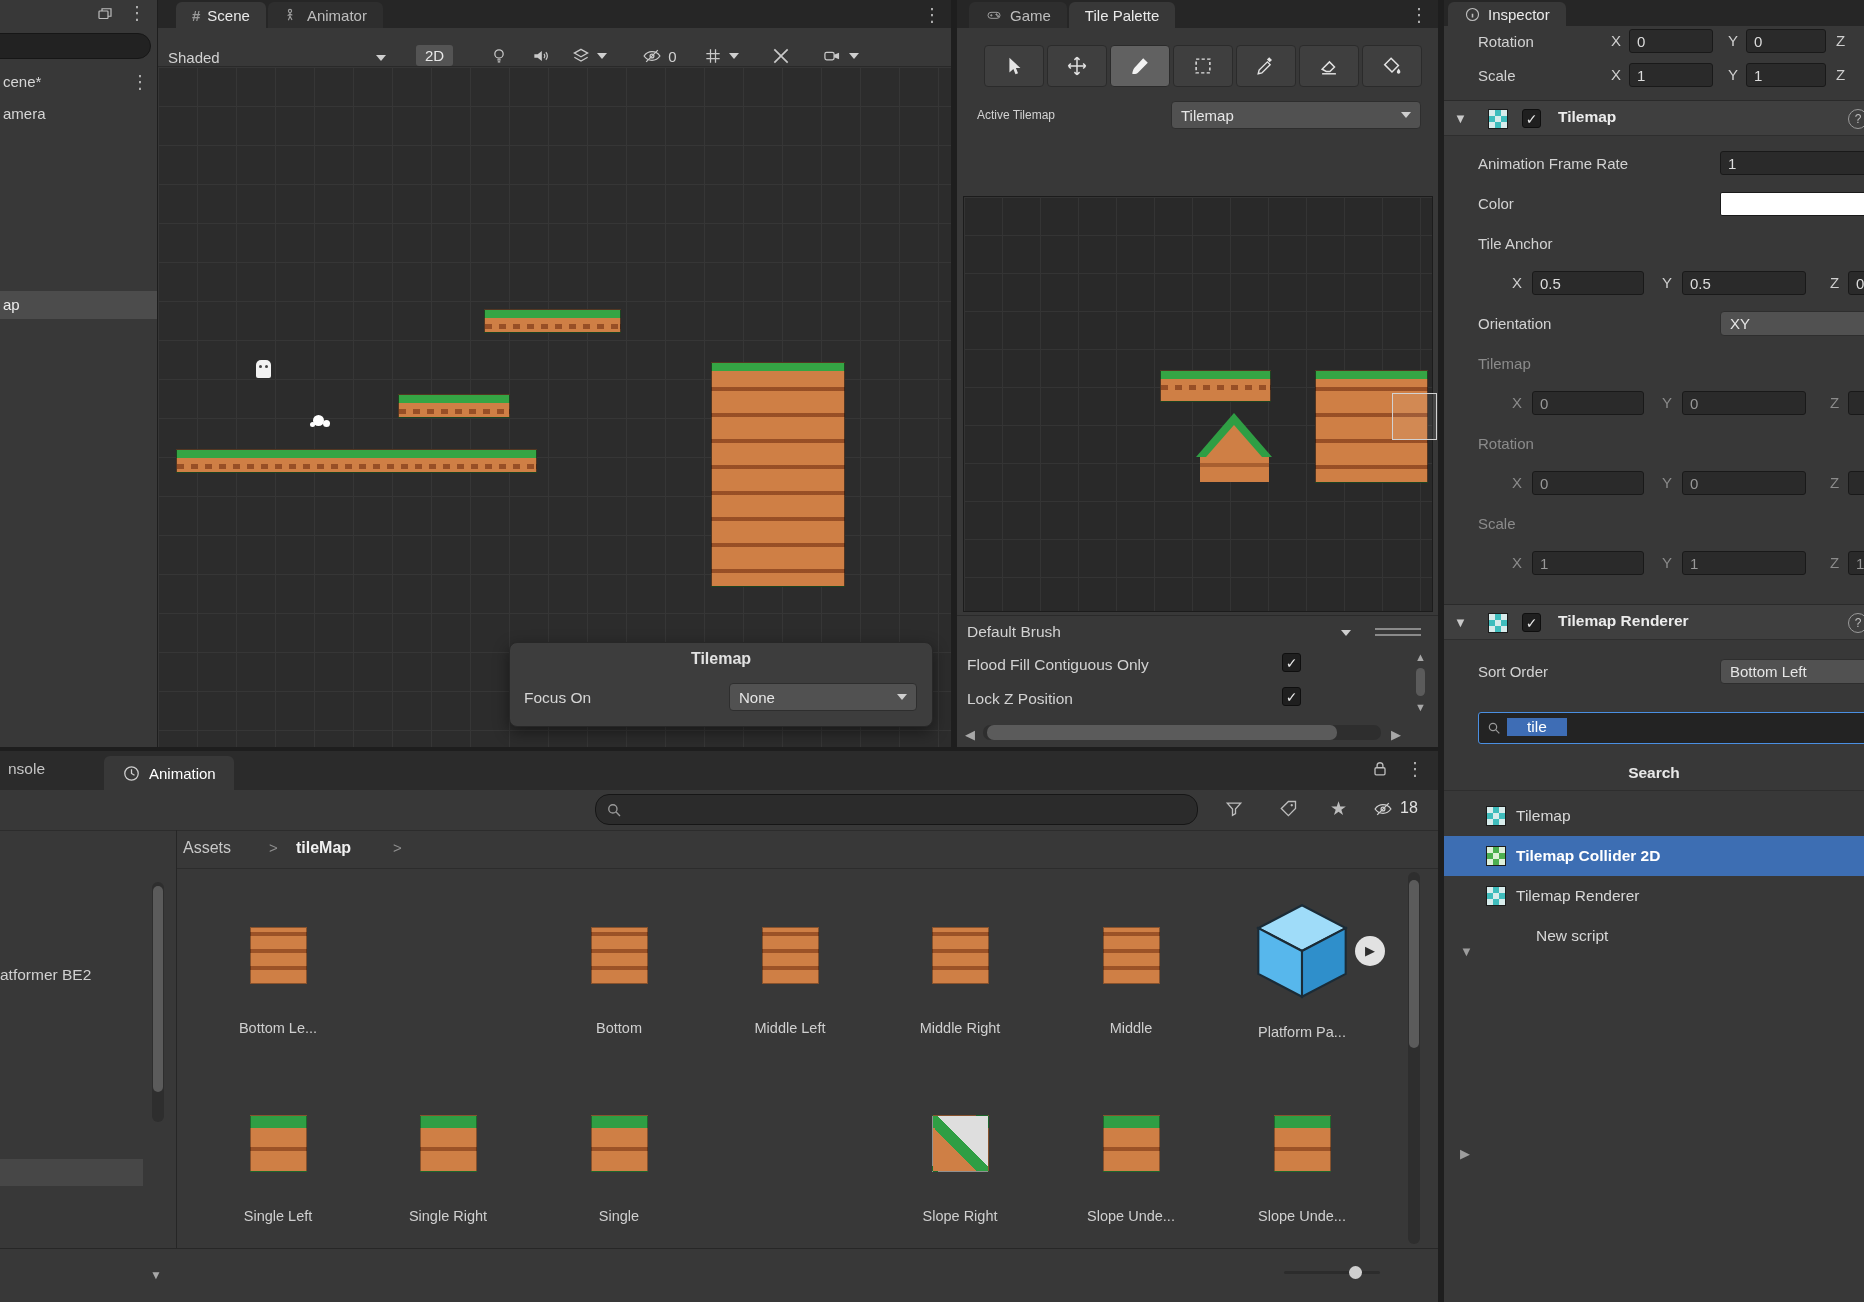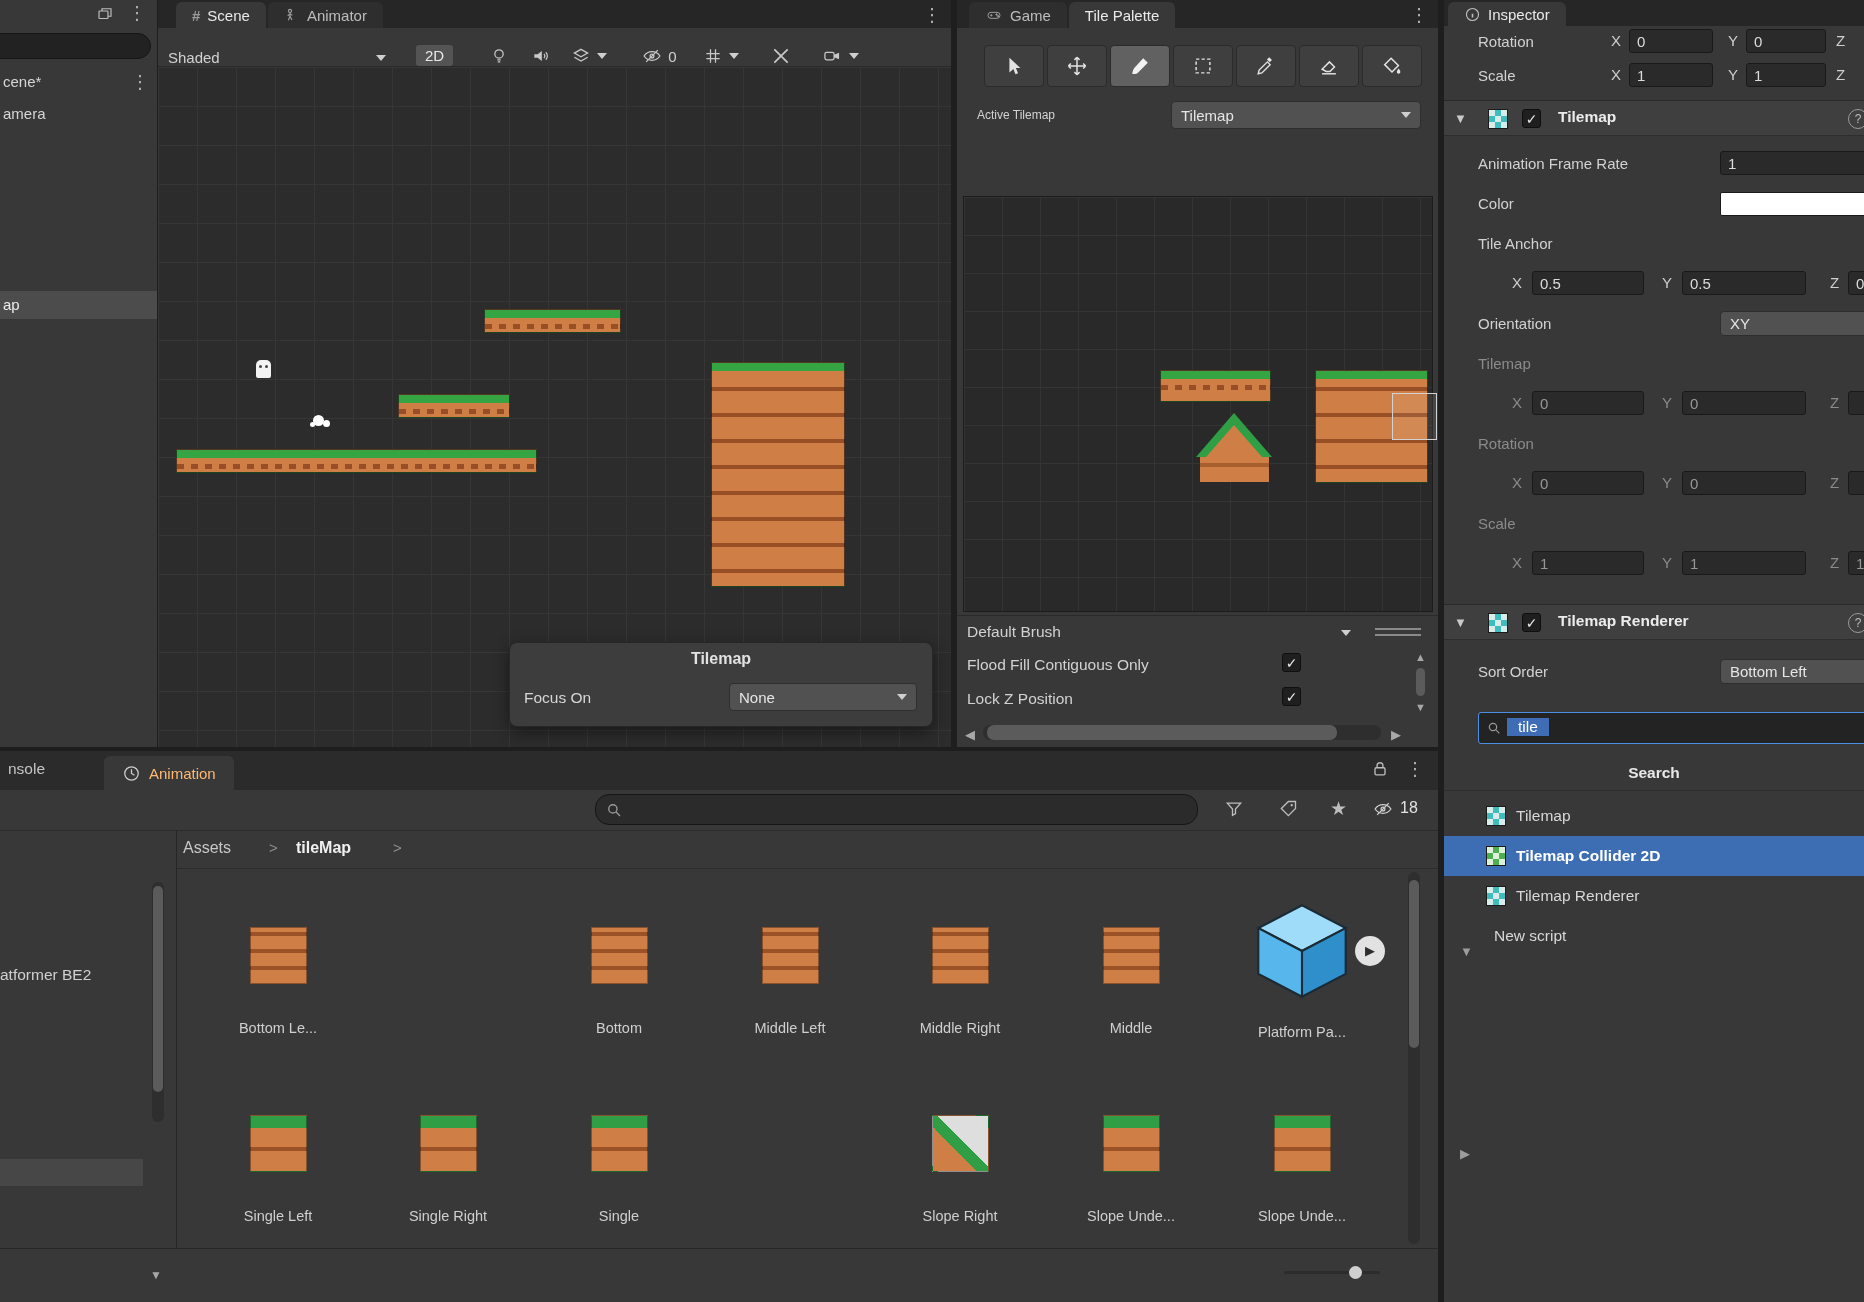--- a/index.html
+++ b/index.html
@@ -303,21 +303,21 @@
 
   <div class="hdiv" style="left:0;top:747px;width:1438px;height:4px"></div>
   <div class="panel" style="left:0;top:751px;width:1438px;height:551px">
     <div class="abs" style="left:0;top:0;width:1438px;height:39px;background:#2b2b2b;border-bottom:1px solid #232323">
       <span class="abs" style="left:8px;top:9px;font-size:15.5px;color:#c4c4c4">nsole</span>
       <div class="abs" style="left:104px;top:5px;height:34px;background:#383838;border-radius:6px 6px 0 0;display:flex;align-items:center;gap:8px;padding:0 18px">
         <svg width="19" height="19" viewBox="0 0 24 24" fill="none" stroke="#cfcfcf" stroke-width="1.6">
             <circle cx="12" cy="12" r="8.5"></circle>
             <path d="M12 6.5V12l3.8 2.3"></path>
           </svg>
-        <span style="color:#fdba74">Animation</span>
+        <span style="color:#ffffff">Animation</span>
       </div>
       <span class="abs" style="left:1370px;top:8px">
         <svg width="20" height="20" viewBox="0 0 24 24" fill="none" stroke="#bdbdbd" stroke-width="1.6">
             <rect x="6" y="10.5" width="12" height="8.5" rx="1.5"></rect>
             <path d="M8.5 10.5V8a3.5 3.5 0 017 0v2.5"></path>
           </svg>
       </span>
       <span class="abs kebab" style="left:1406px;top:9px">⋮</span>
     </div>
 
@@ -552,37 +552,37 @@
       </div>
     </div>
 
     <div class="abs" style="left:34px;top:712px;width:400px;height:32px;background:#232323;border:1px solid #4a8fe2;border-radius:3px;box-sizing:border-box">
       <span class="abs" style="left:7px;top:7px">
         <svg width="16" height="16" viewBox="0 0 24 24" fill="none" stroke="#9a9a9a" stroke-width="1.8">
             <circle cx="10.5" cy="10.5" r="5.5"></circle>
             <path d="M14.8 14.8L20 20"></path>
           </svg>
       </span>
-      <span class="abs" style="left:28px;top:5px;background:#3e6db5;color:#ffffff;padding:0 11px;font-size:15.5px">tile</span>
+      <span class="abs" style="left:28px;top:5px;background:#3e6db5;color:#ffffff;padding:0 20px;font-size:15.5px">tile</span>
     </div>
     <div class="abs bold" style="left:0;top:756px;width:420px;height:34px;line-height:34px;text-align:center;font-size:15.5px;color:#e8e8e8;border-bottom:1px solid #2e2e2e">Search</div>
 
     <div class="popitem" style="top:796px">
       <span class="checker"></span>
       <span>Tilemap</span>
     </div>
     <div class="popitem sel" style="top:836px">
       <span class="checker green"></span>
       <span class="bold">Tilemap Collider 2D</span>
     </div>
     <div class="popitem" style="top:876px">
       <span class="checker"></span>
       <span>Tilemap Renderer</span>
     </div>
-    <div class="popitem" style="top:916px;padding-left:50px">
+    <div class="popitem" style="top:916px;padding-left:92px">
       <span>New script</span>
     </div>
 
     <span class="abs" style="left:16px;top:944px;color:#9d9d9d;font-size:13px">▼</span>
     <span class="abs" style="left:16px;top:1146px;color:#9d9d9d;font-size:13px">▶</span>
   </div>
 
 </div>
 
 </body></html>

